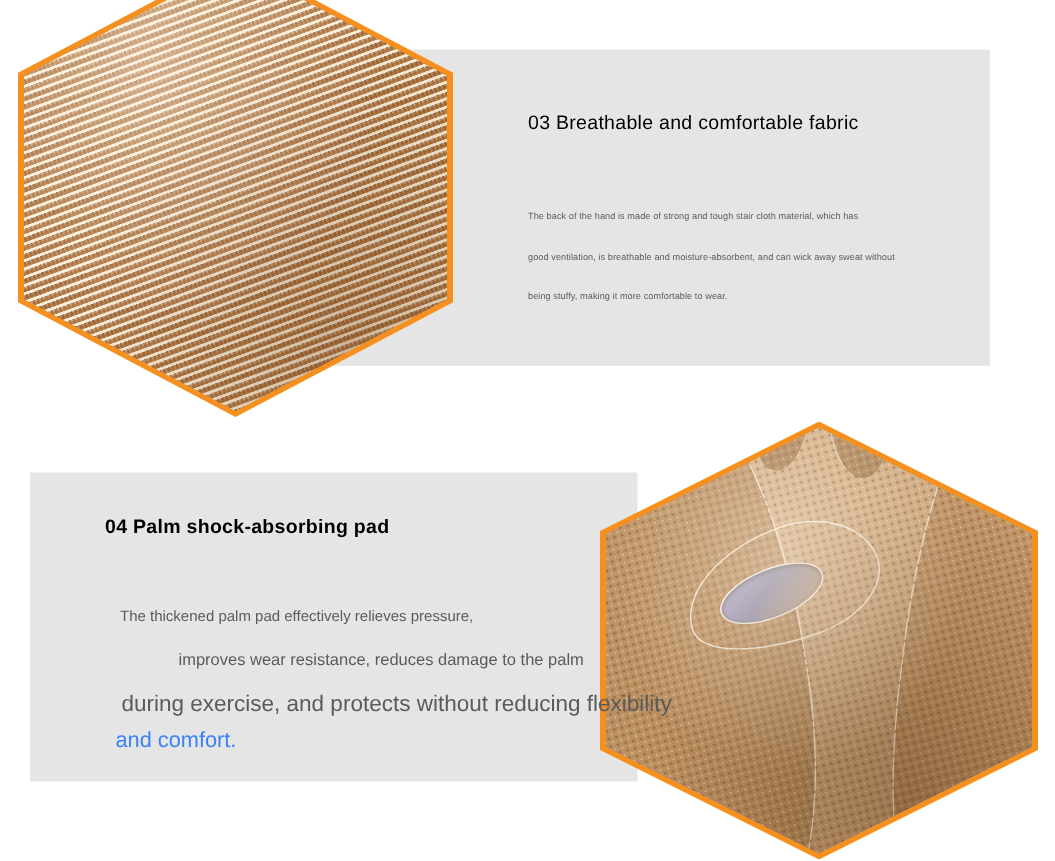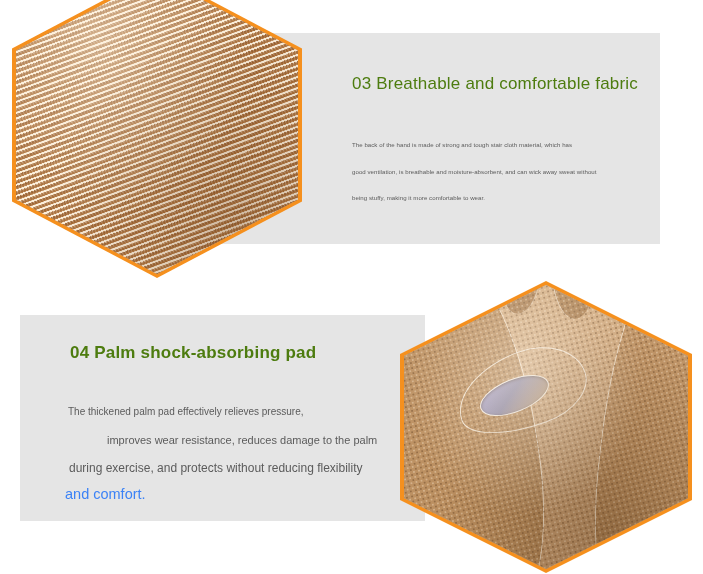--- a/index.html
+++ b/index.html
@@ -138,40 +138,40 @@
   .palm-vig {
     position: absolute; inset: 0;
     background:
       radial-gradient(ellipse at 42% 30%, rgba(255,246,232,0.42) 0%, rgba(255,246,232,0) 52%),
       radial-gradient(ellipse at 72% 88%, rgba(80,50,20,0.32) 0%, rgba(80,50,20,0) 58%);
   }
 
   
   .heading {
     position: absolute;
-    color: #4d7c0f;
-    font-size: 17px;
+    color: #000000;
+    font-size: 13px;
     font-weight: 400;
     letter-spacing: 0.2px;
     white-space: nowrap;
   }
   #heading-03 { left: 352px; top: 74px; }
   #heading-04 { left: 70px;  top: 343px; font-weight: bold; }
 
   .body-line { position: absolute; color: #5b5b5b; white-space: nowrap; }
 
   .body-03 { font-size: 6.1px; letter-spacing: 0.05px; }
   #b03-1 { left: 352px; top: 141px; }
   #b03-2 { left: 352px; top: 168px; }
   #b03-3 { left: 352px; top: 194px; }
 
-  .body-04 { font-size: 10.2px; }
+  .body-04 { font-size: 10.2px; margin-left: 12px; }
   #b04-1 { left: 68px; top: 406px; font-size: 10px; }
   #b04-2 { left: 66px; top: 434px; font-size: 11px; padding-left: 41px; }
-  #b04-3 { left: 69px; top: 461px; font-size: 12px; }
+  #b04-3 { left: 69px; top: 461px; font-size: 15px; }
   #b04-4 { left: 65px; top: 486px; font-size: 14.5px; color: #3b82f6; }
 </style>
 </head>
 <body>
 
 <div class="panel" id="panel-03"></div>
 
 <div class="hex-wrap" id="hex-fabric">
   <div class="hex-inner">
     <div class="fabric-tex"></div>

